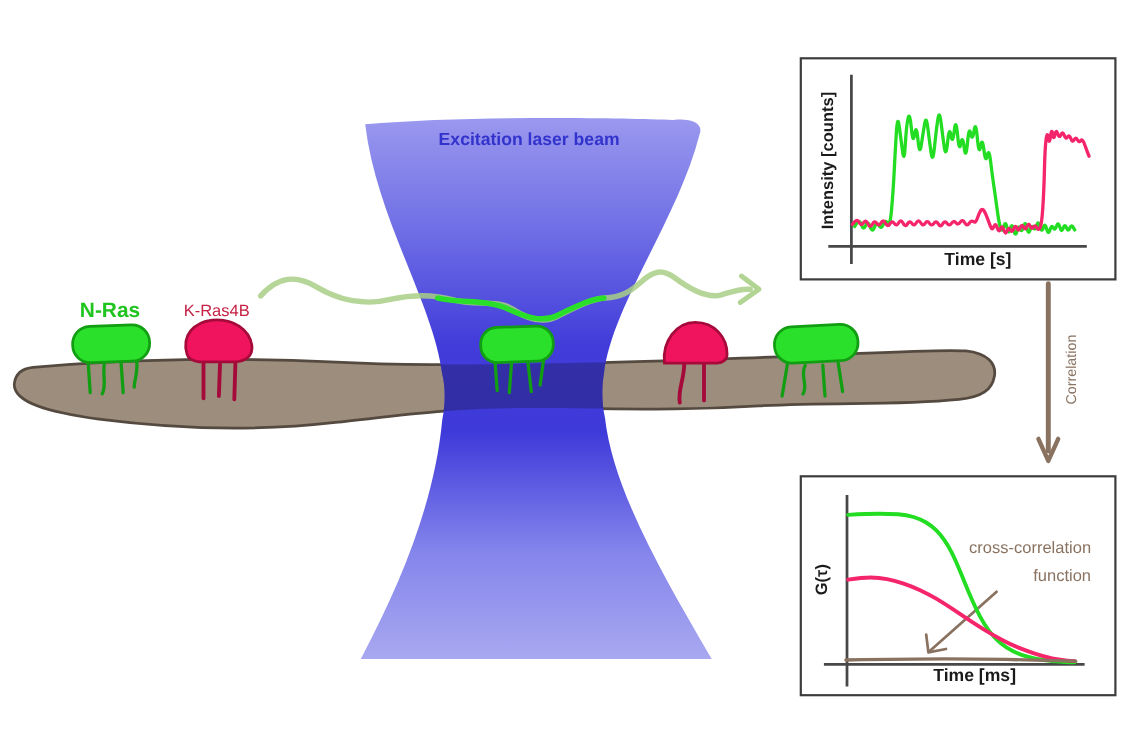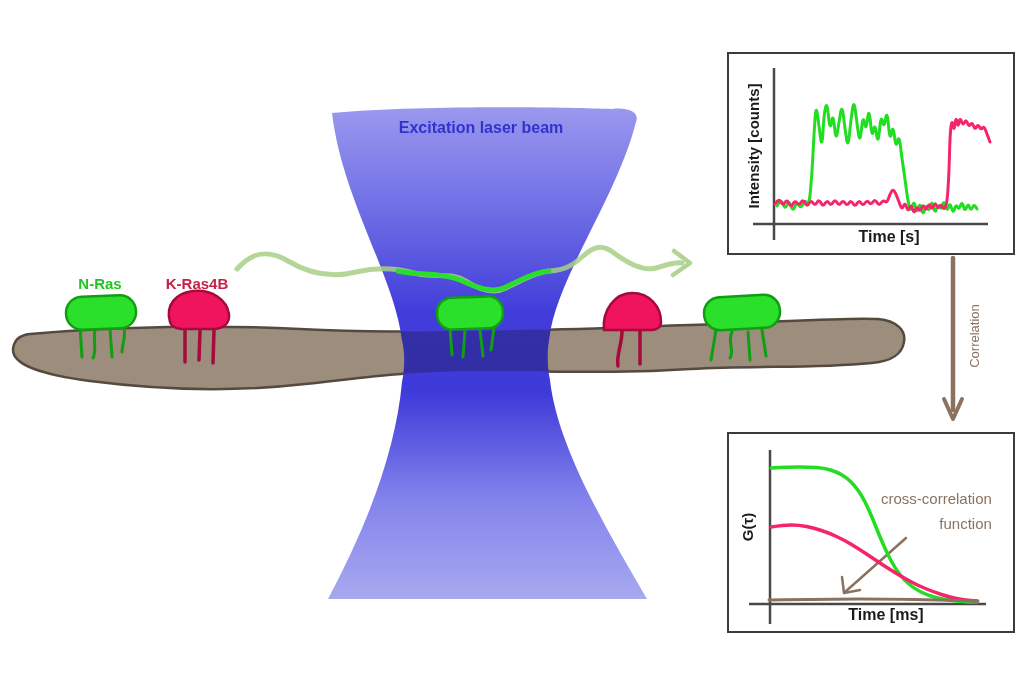--- a/index.html
+++ b/index.html
@@ -3,22 +3,22 @@
 <meta charset="utf-8">
 <style>
   html,body{margin:0;padding:0;background:#fff;}
   #stage{position:relative;width:1024px;height:637px;background:#ffffff;overflow:hidden;
          font-family:"Liberation Sans", sans-serif;}
   #scene-svg{position:absolute;left:0;top:0;z-index:1;}
   .lbl{position:absolute;white-space:nowrap;z-index:3;}
   .center{transform:translate(-50%,-50%);}
   .vrot{transform:translate(-50%,-50%) rotate(-90deg);}
   #beam-label{color:var(--c-beam-text);font-size:16px;font-weight:600;}
-  #nras-label{color:var(--c-nras-label);font-size:15px;font-weight:600;text-align:right;}
-  #kras-label{color:var(--c-kras-label);font-size:15px;font-weight:700;}
+  #nras-label{color:var(--c-nras-label);font-size:19px;font-weight:600;text-align:right;}
+  #kras-label{color:var(--c-kras-label);font-size:15px;font-weight:400;}
   #correlation-label{color:var(--c-brown);font-size:13px;}
   .plotbox{position:absolute;background:#ffffff;border:2px solid var(--c-plot-border);
            box-sizing:border-box;z-index:2;}
   #intensity-box{left:727px;top:52px;width:288px;height:203px;}
   #correlation-box{left:727px;top:432px;width:288px;height:201px;}
   .plotbox svg{position:absolute;left:0;top:0;width:100%;height:100%;}
   .axis-label{position:absolute;color:var(--c-plot-text);font-weight:700;white-space:nowrap;z-index:3;}
   .ylab{font-size:15px;}
   .xlab{font-size:16px;}
   .annot{position:absolute;color:var(--c-brown);font-size:15px;line-height:25px;z-index:3;}

